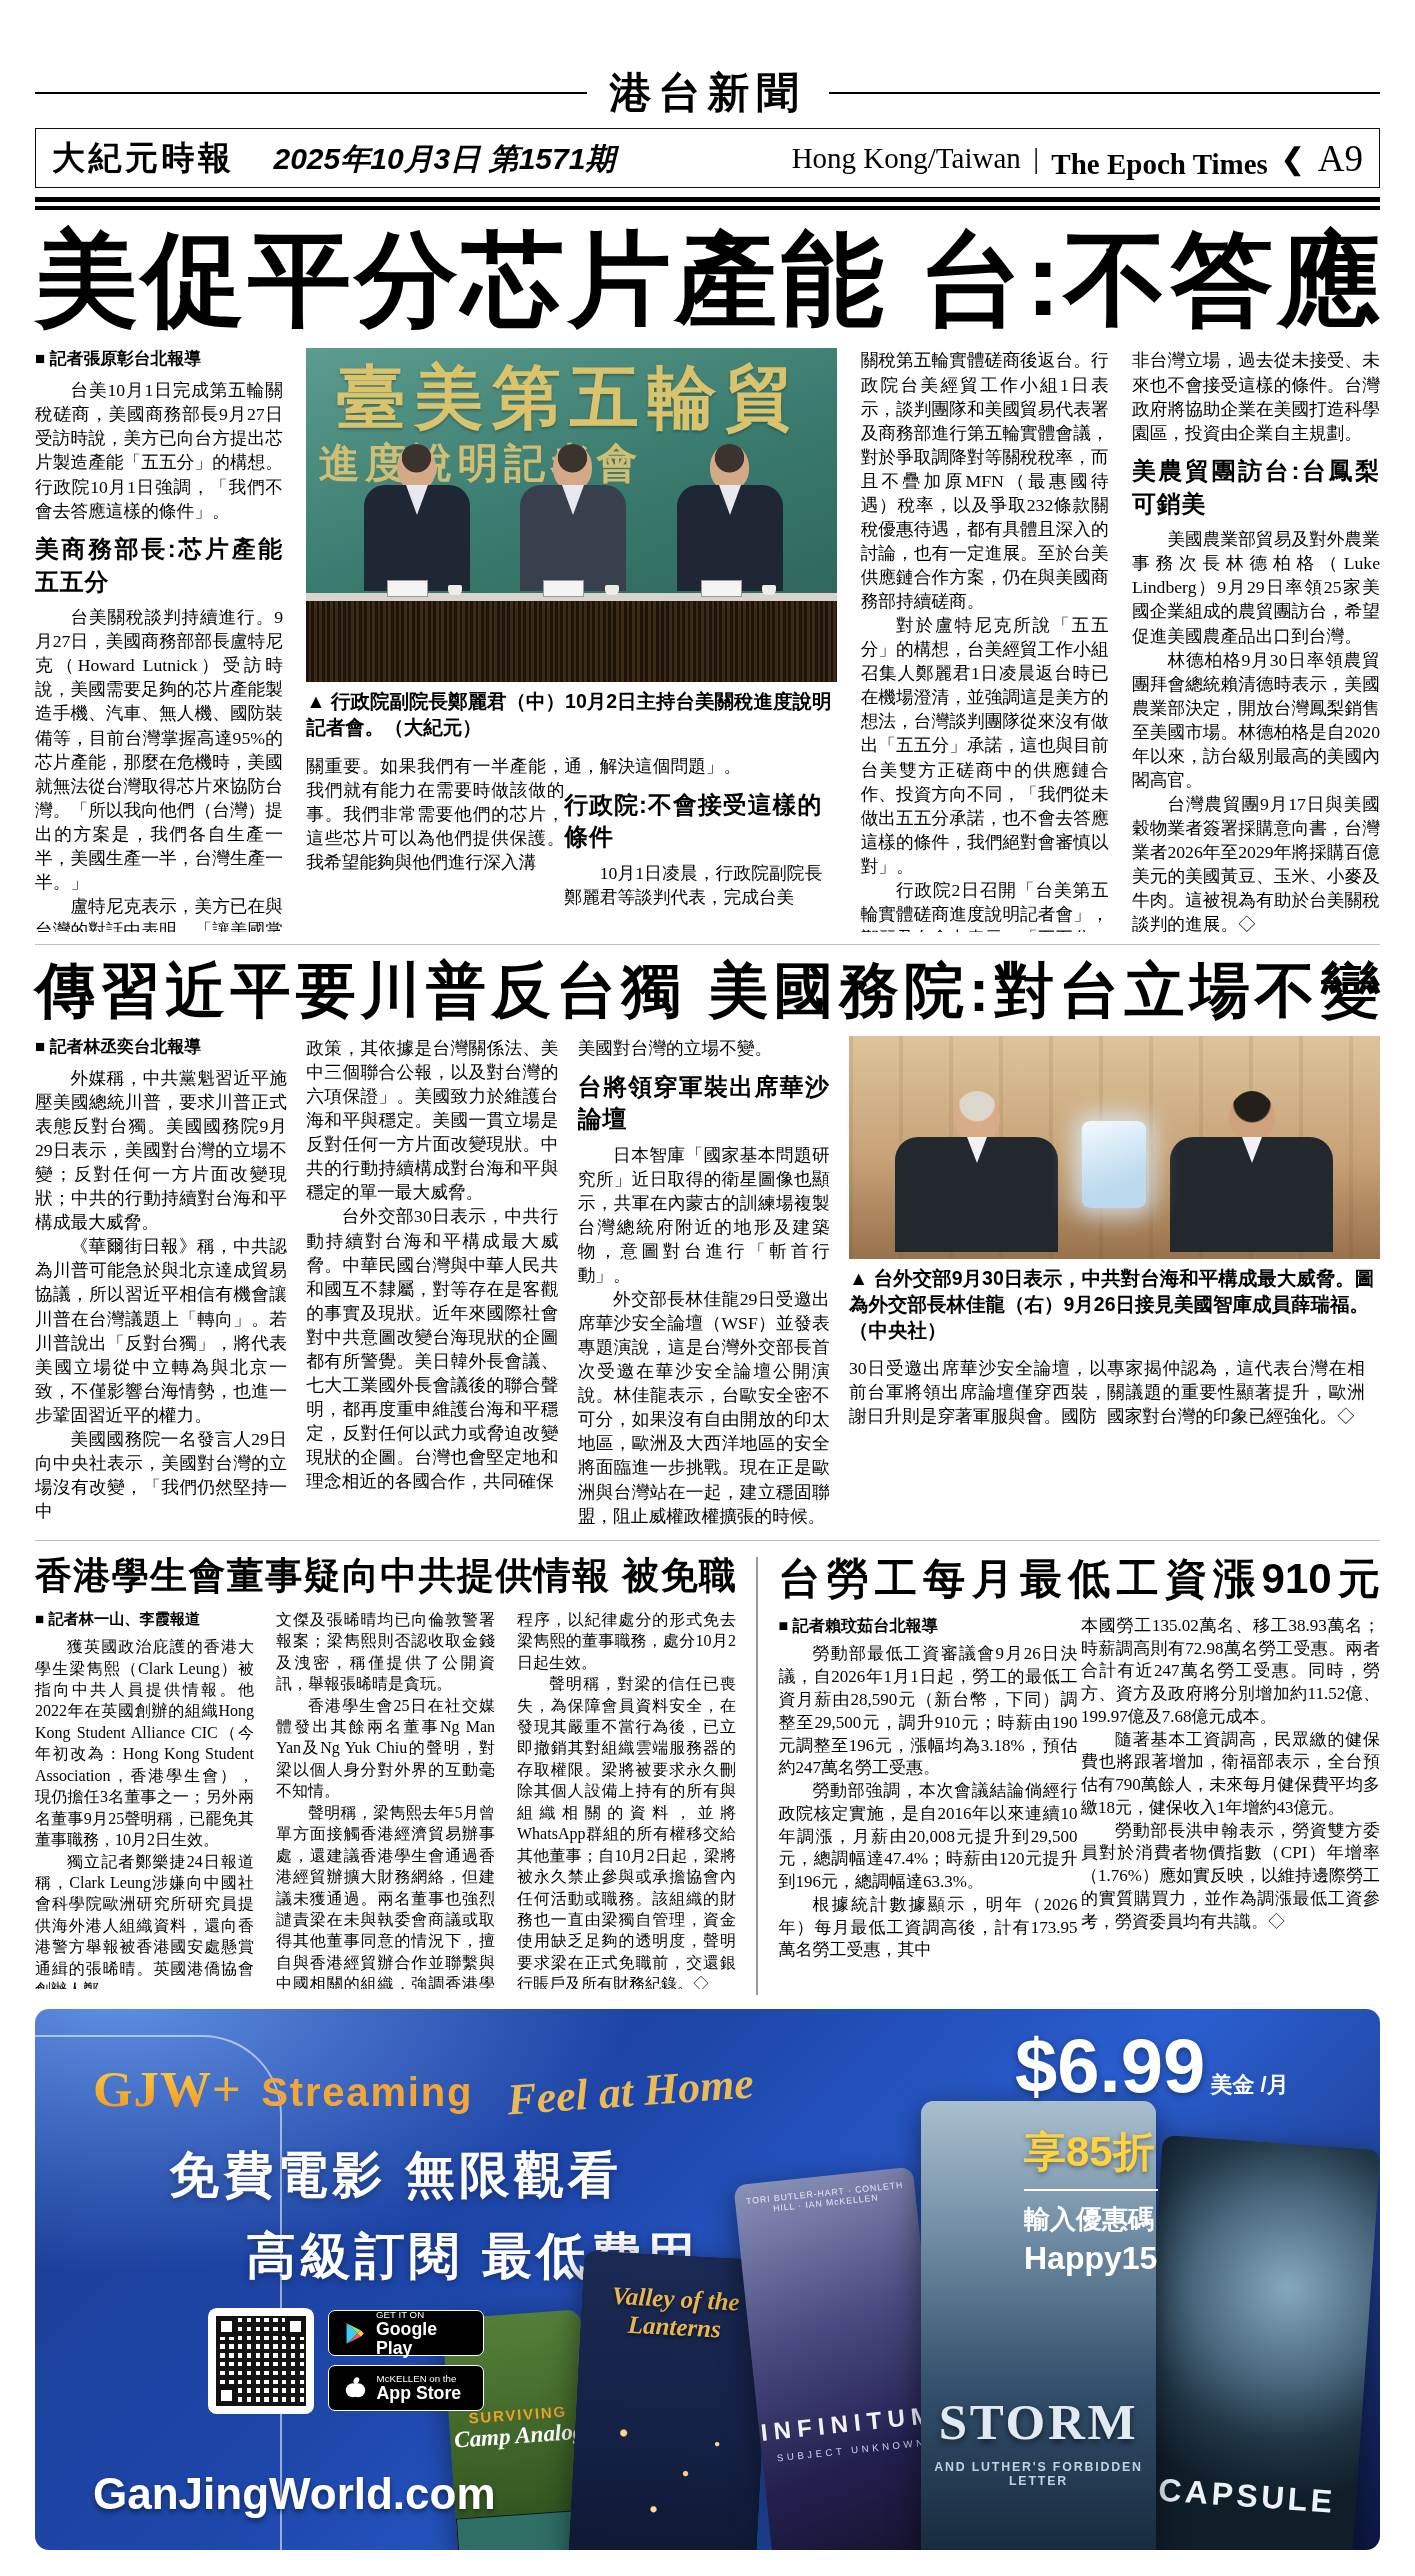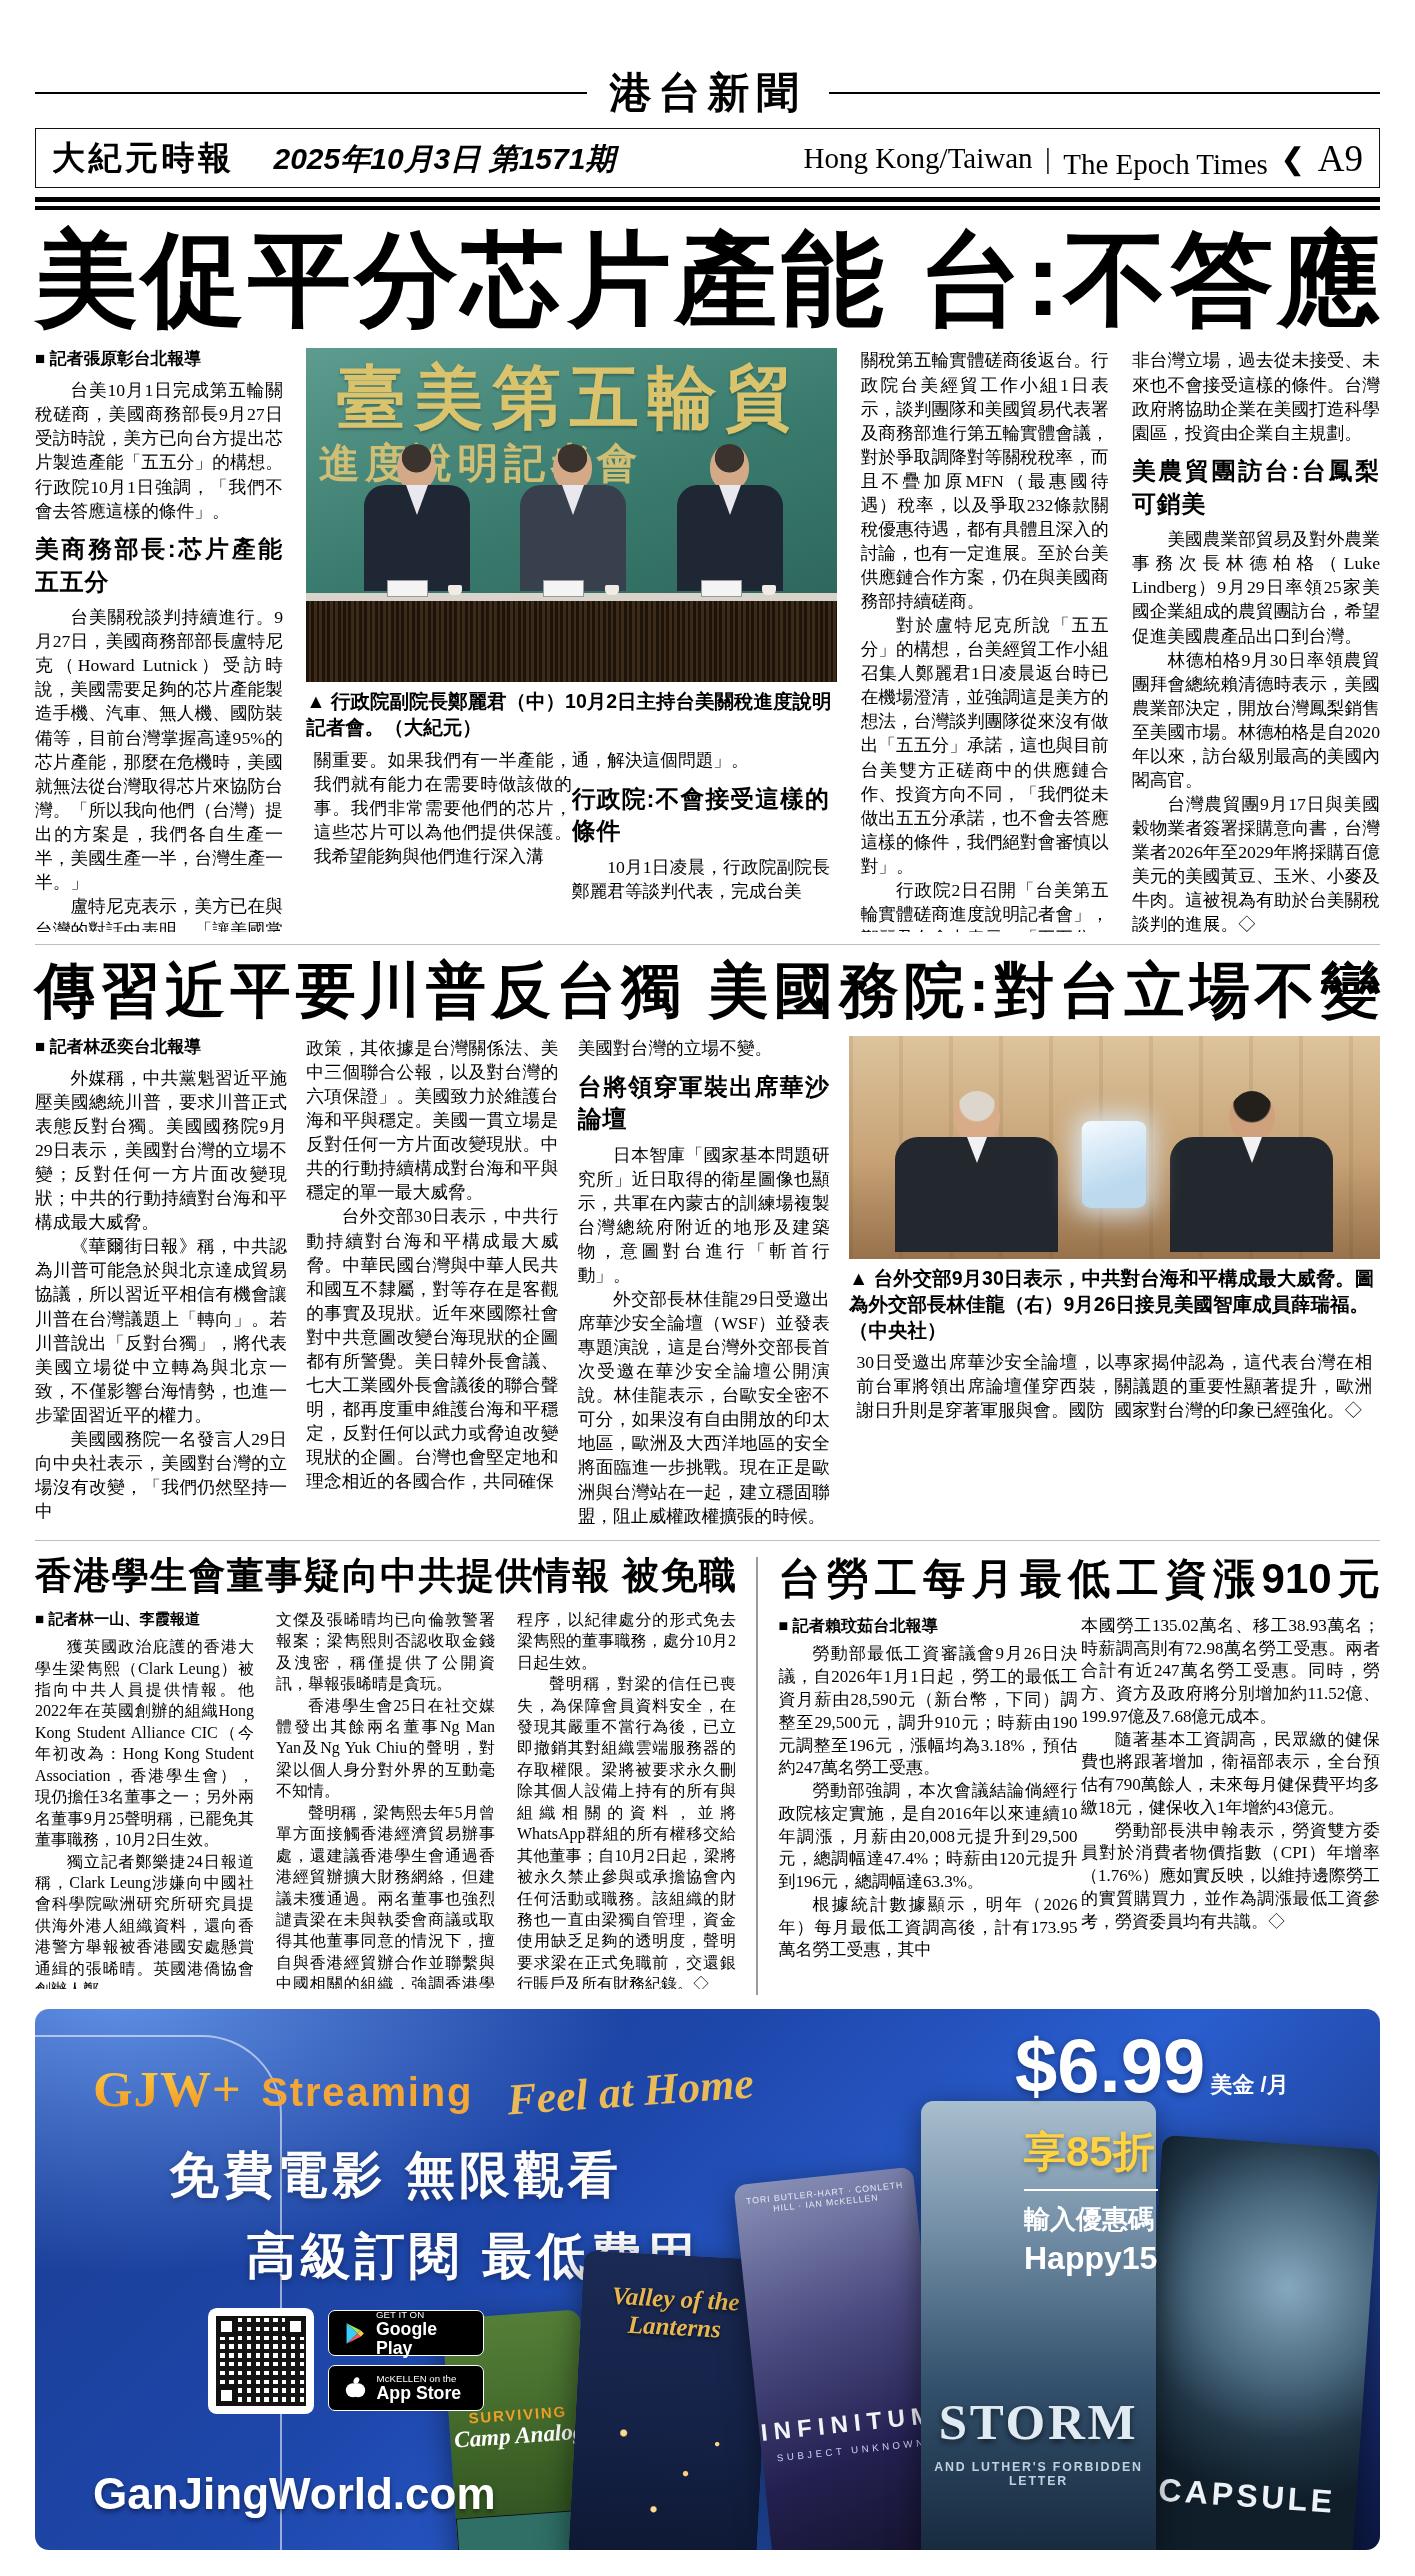--- a/index.html
+++ b/index.html
@@ -9,21 +9,21 @@
 
   
   .section-row { display:flex; align-items:center; gap:23px; }
   .section-row .rule { flex:1; height:2.7px; background:#000; }
   .section-title { font-family:"Liberation Sans",sans-serif; font-weight:800; font-size:42px; letter-spacing:7px; white-space:nowrap; }
   .band { margin-top:7px; border:1.8px solid #111; height:60px; display:flex; align-items:center; justify-content:space-between; padding:0 16px; }
   .band-left { display:flex; align-items:baseline; gap:39px; }
   .masthead { font-size:33px; font-weight:700; letter-spacing:3.5px; }
   .issue { font-family:"Liberation Sans",sans-serif; font-weight:700; font-size:30px;font-style:italic; }
   .band-right { display:flex; align-items:center; gap:12.4px; font-size:29px; }
-  .brand { font-weight:400;margin-top:12px; }
+  .brand { font-weight:700;margin-top:12px; }
   .chev { font-size:30px; }
   .pageno { font-size:37px; }
   .double-rule { margin-top:8.8px; border-top:5.3px solid #000; border-bottom:4.4px solid #000; height:13.3px; }
 
   
   .headline1 { margin:12.4px 0 0; font-family:"Liberation Sans",sans-serif; font-weight:900; font-size:103px; line-height:1.12; text-align:justify; text-align-last:justify; }
   .headline2 { margin:5.3px 0 0; font-family:"Liberation Sans",sans-serif; font-weight:700; font-size:60px; line-height:1.15; text-align:justify; text-align-last:justify; }
   .headline3 { margin:1.8px 0 10.6px; font-family:"Liberation Sans",sans-serif; font-weight:900; font-size:37px; line-height:1.2; text-align:justify; text-align-last:justify; }
   .headline4 { margin:1.8px 0 10.6px; font-family:"Liberation Sans",sans-serif; font-weight:900; font-size:42px; line-height:1.2; text-align:justify; text-align-last:justify; }
 
@@ -37,21 +37,21 @@
   .bcol  { width:219px; height:380px; font-size:16px; line-height:1.34; }
   .b4col { width:299px; height:380px; font-size:17px; line-height:1.34; }
   .seg-rep { font-family:"Liberation Sans",sans-serif; font-weight:700; font-size:0.95em; margin:0 0 7px; }
   .seg-h { font-family:"Liberation Sans",sans-serif; font-weight:800; font-size:1.35em; margin:10.6px 0 7px; letter-spacing:0.9px; }
   .seg-p { margin:0; text-indent:2em; }
   .seg-cont { margin:0; }
 
   
   .photo-block { width:531px; }
   .caption { font-family:"Liberation Sans",sans-serif; font-weight:700; font-size:19.5px; line-height:1.32; margin-top:7px; }
-  .subrow { display:flex; justify-content:center; margin-top:7px; }
+  .subrow { display:flex; justify-content:flex-start; margin-top:13px; }
   .subcol1 { width:258px; height:173px; font-size:17.7px; line-height:1.36; }
   .subcol2 { width:258px; height:165px; font-size:17.7px; line-height:1.36; }
 
   .photo1 { position:relative; height:334px; overflow:hidden;
     background:linear-gradient(160deg,#5d9c8e 0%,#3a7c6f 45%,#2a5f54 100%); }
   .pb1 { position:absolute; top:3.5px; left:30px; font-family:"Liberation Sans",sans-serif; font-weight:900; font-size:69px; letter-spacing:8.8px; color:#d9c36c; text-shadow:0 1.8px 2.7px rgba(0,0,0,.25); white-space:nowrap; }
   .pb2 { position:absolute; top:88px; left:12.4px; font-family:"Liberation Sans",sans-serif; font-weight:800; font-size:41px; letter-spacing:5.3px; color:#cfbe74; white-space:nowrap; }
   .p1table { position:absolute; bottom:0; left:0; right:0; height:81px;
     background:repeating-linear-gradient(90deg,#1d130b 0 2.7px,#3c2b19 2.7px 5.3px); }
   .p1cloth { position:absolute; bottom:81px; left:0; right:0; height:8.8px; background:#d8d4cc; }

